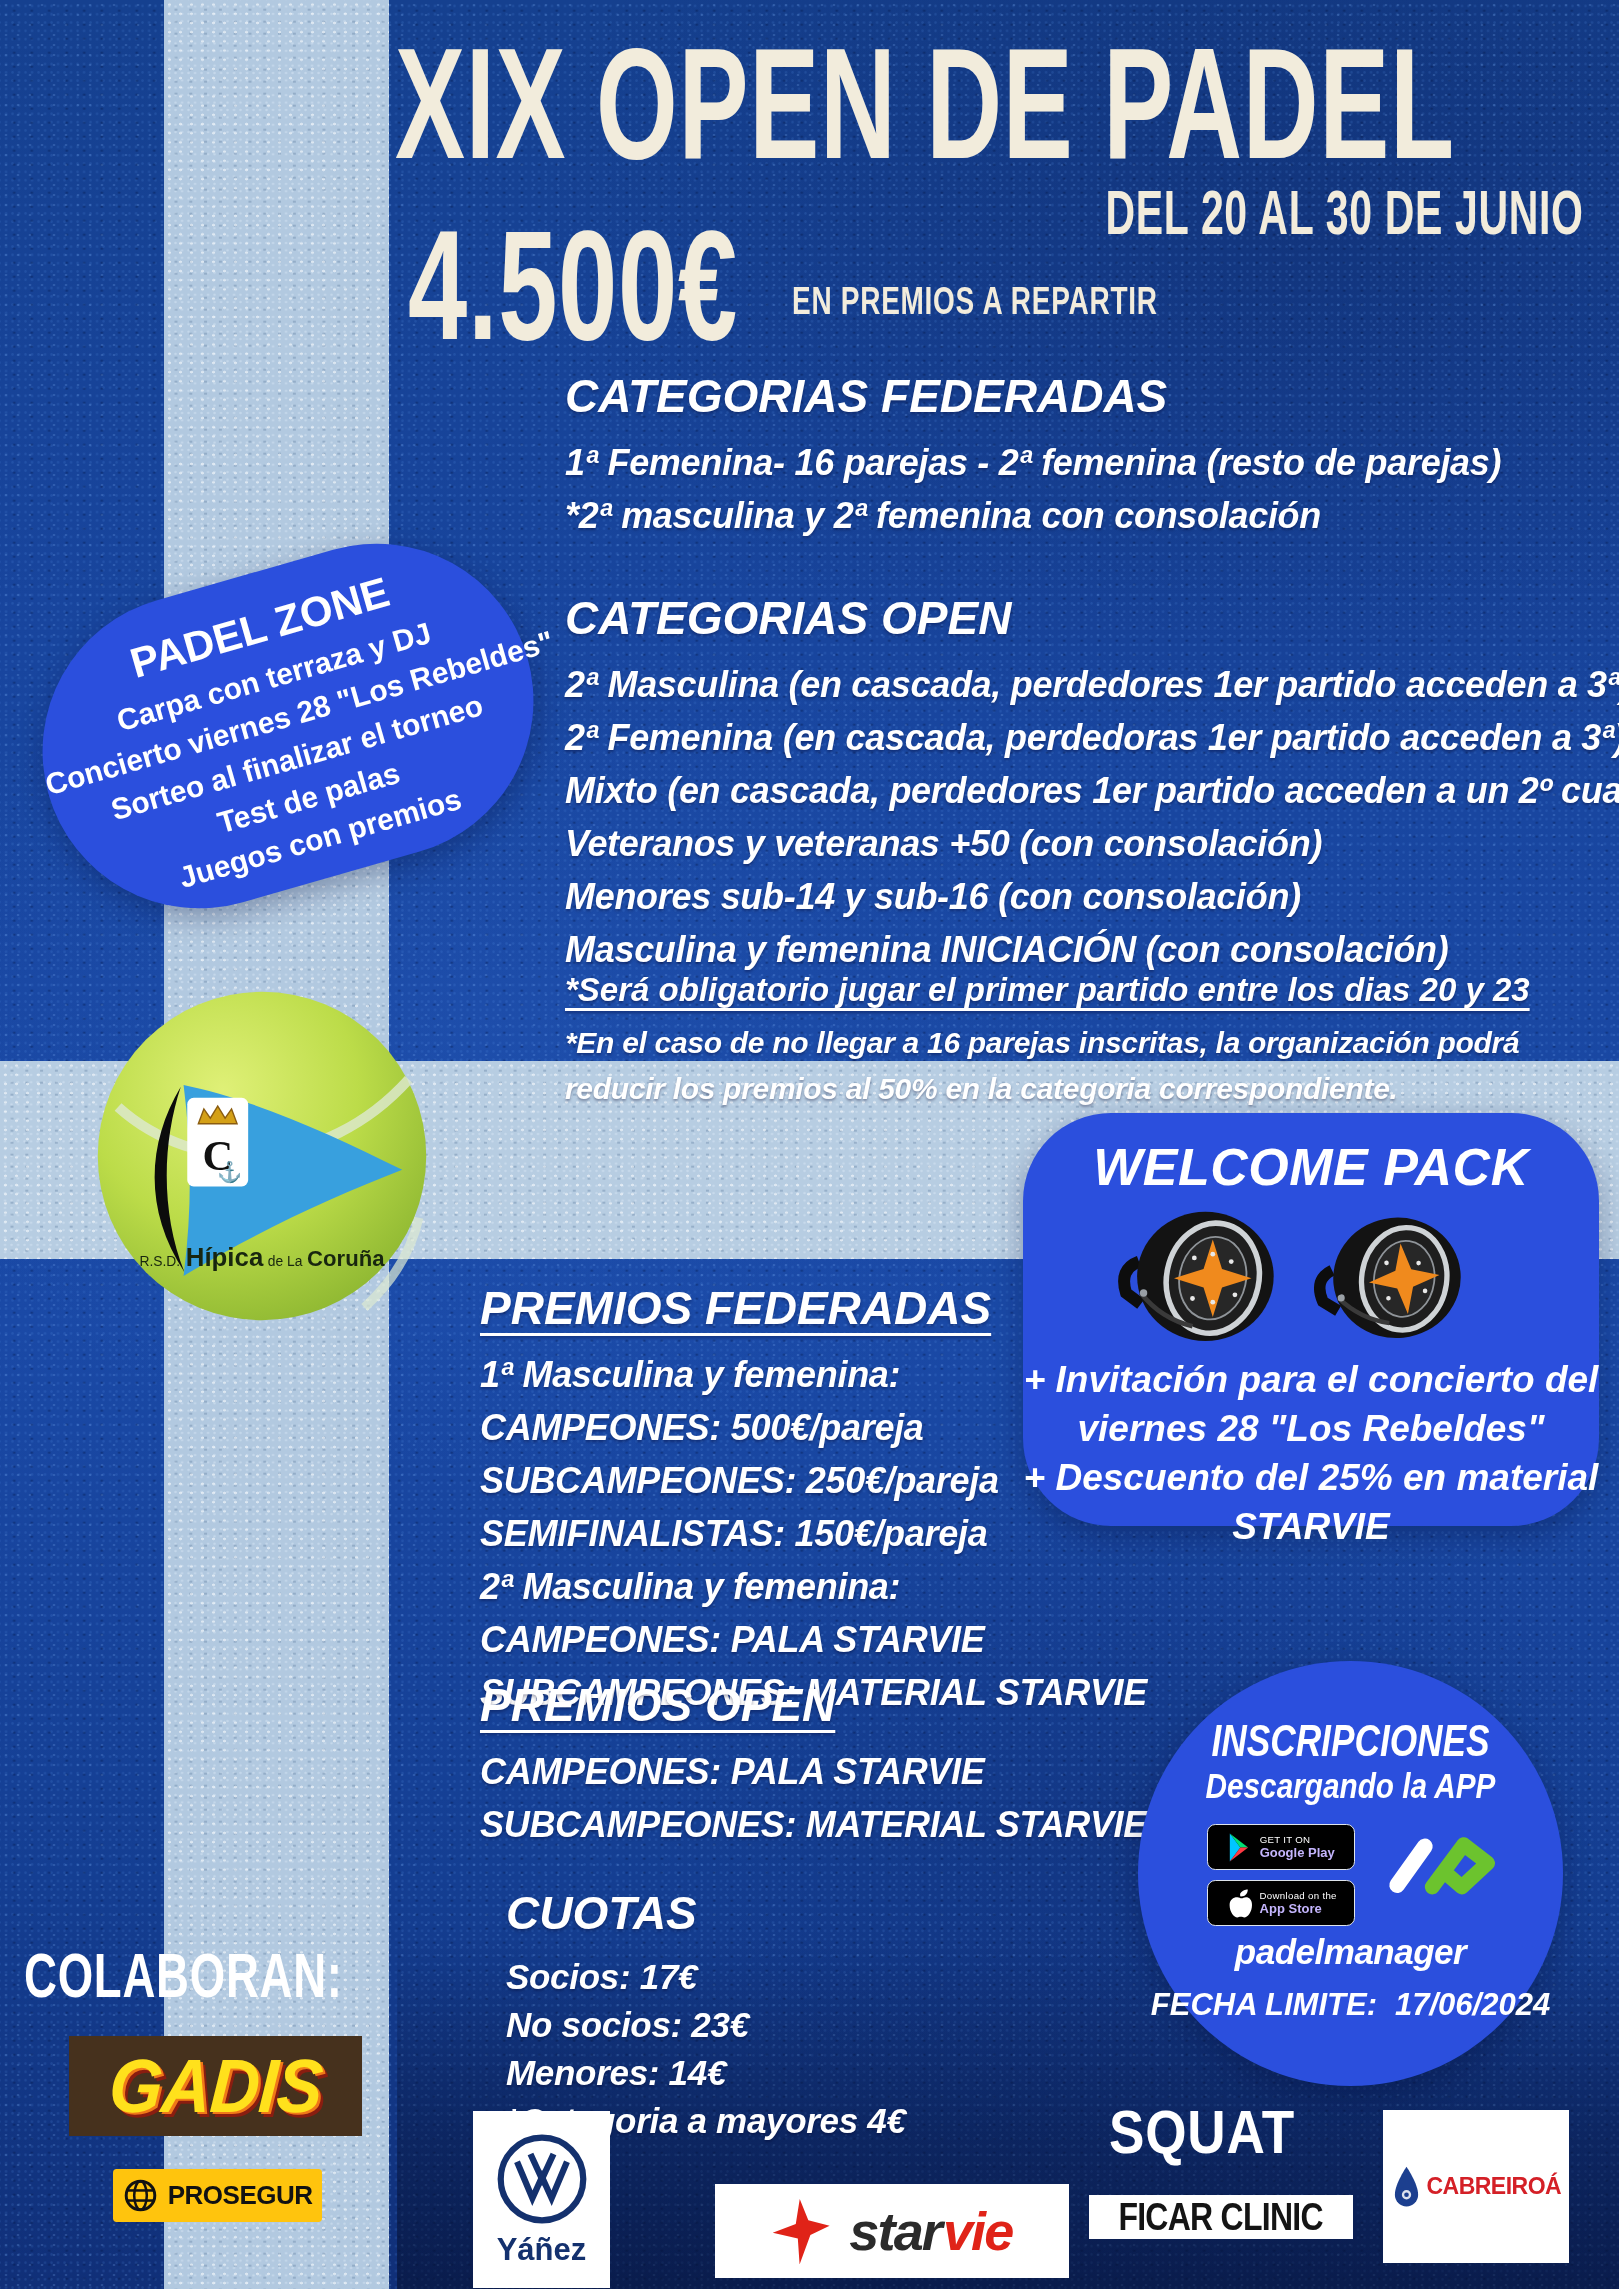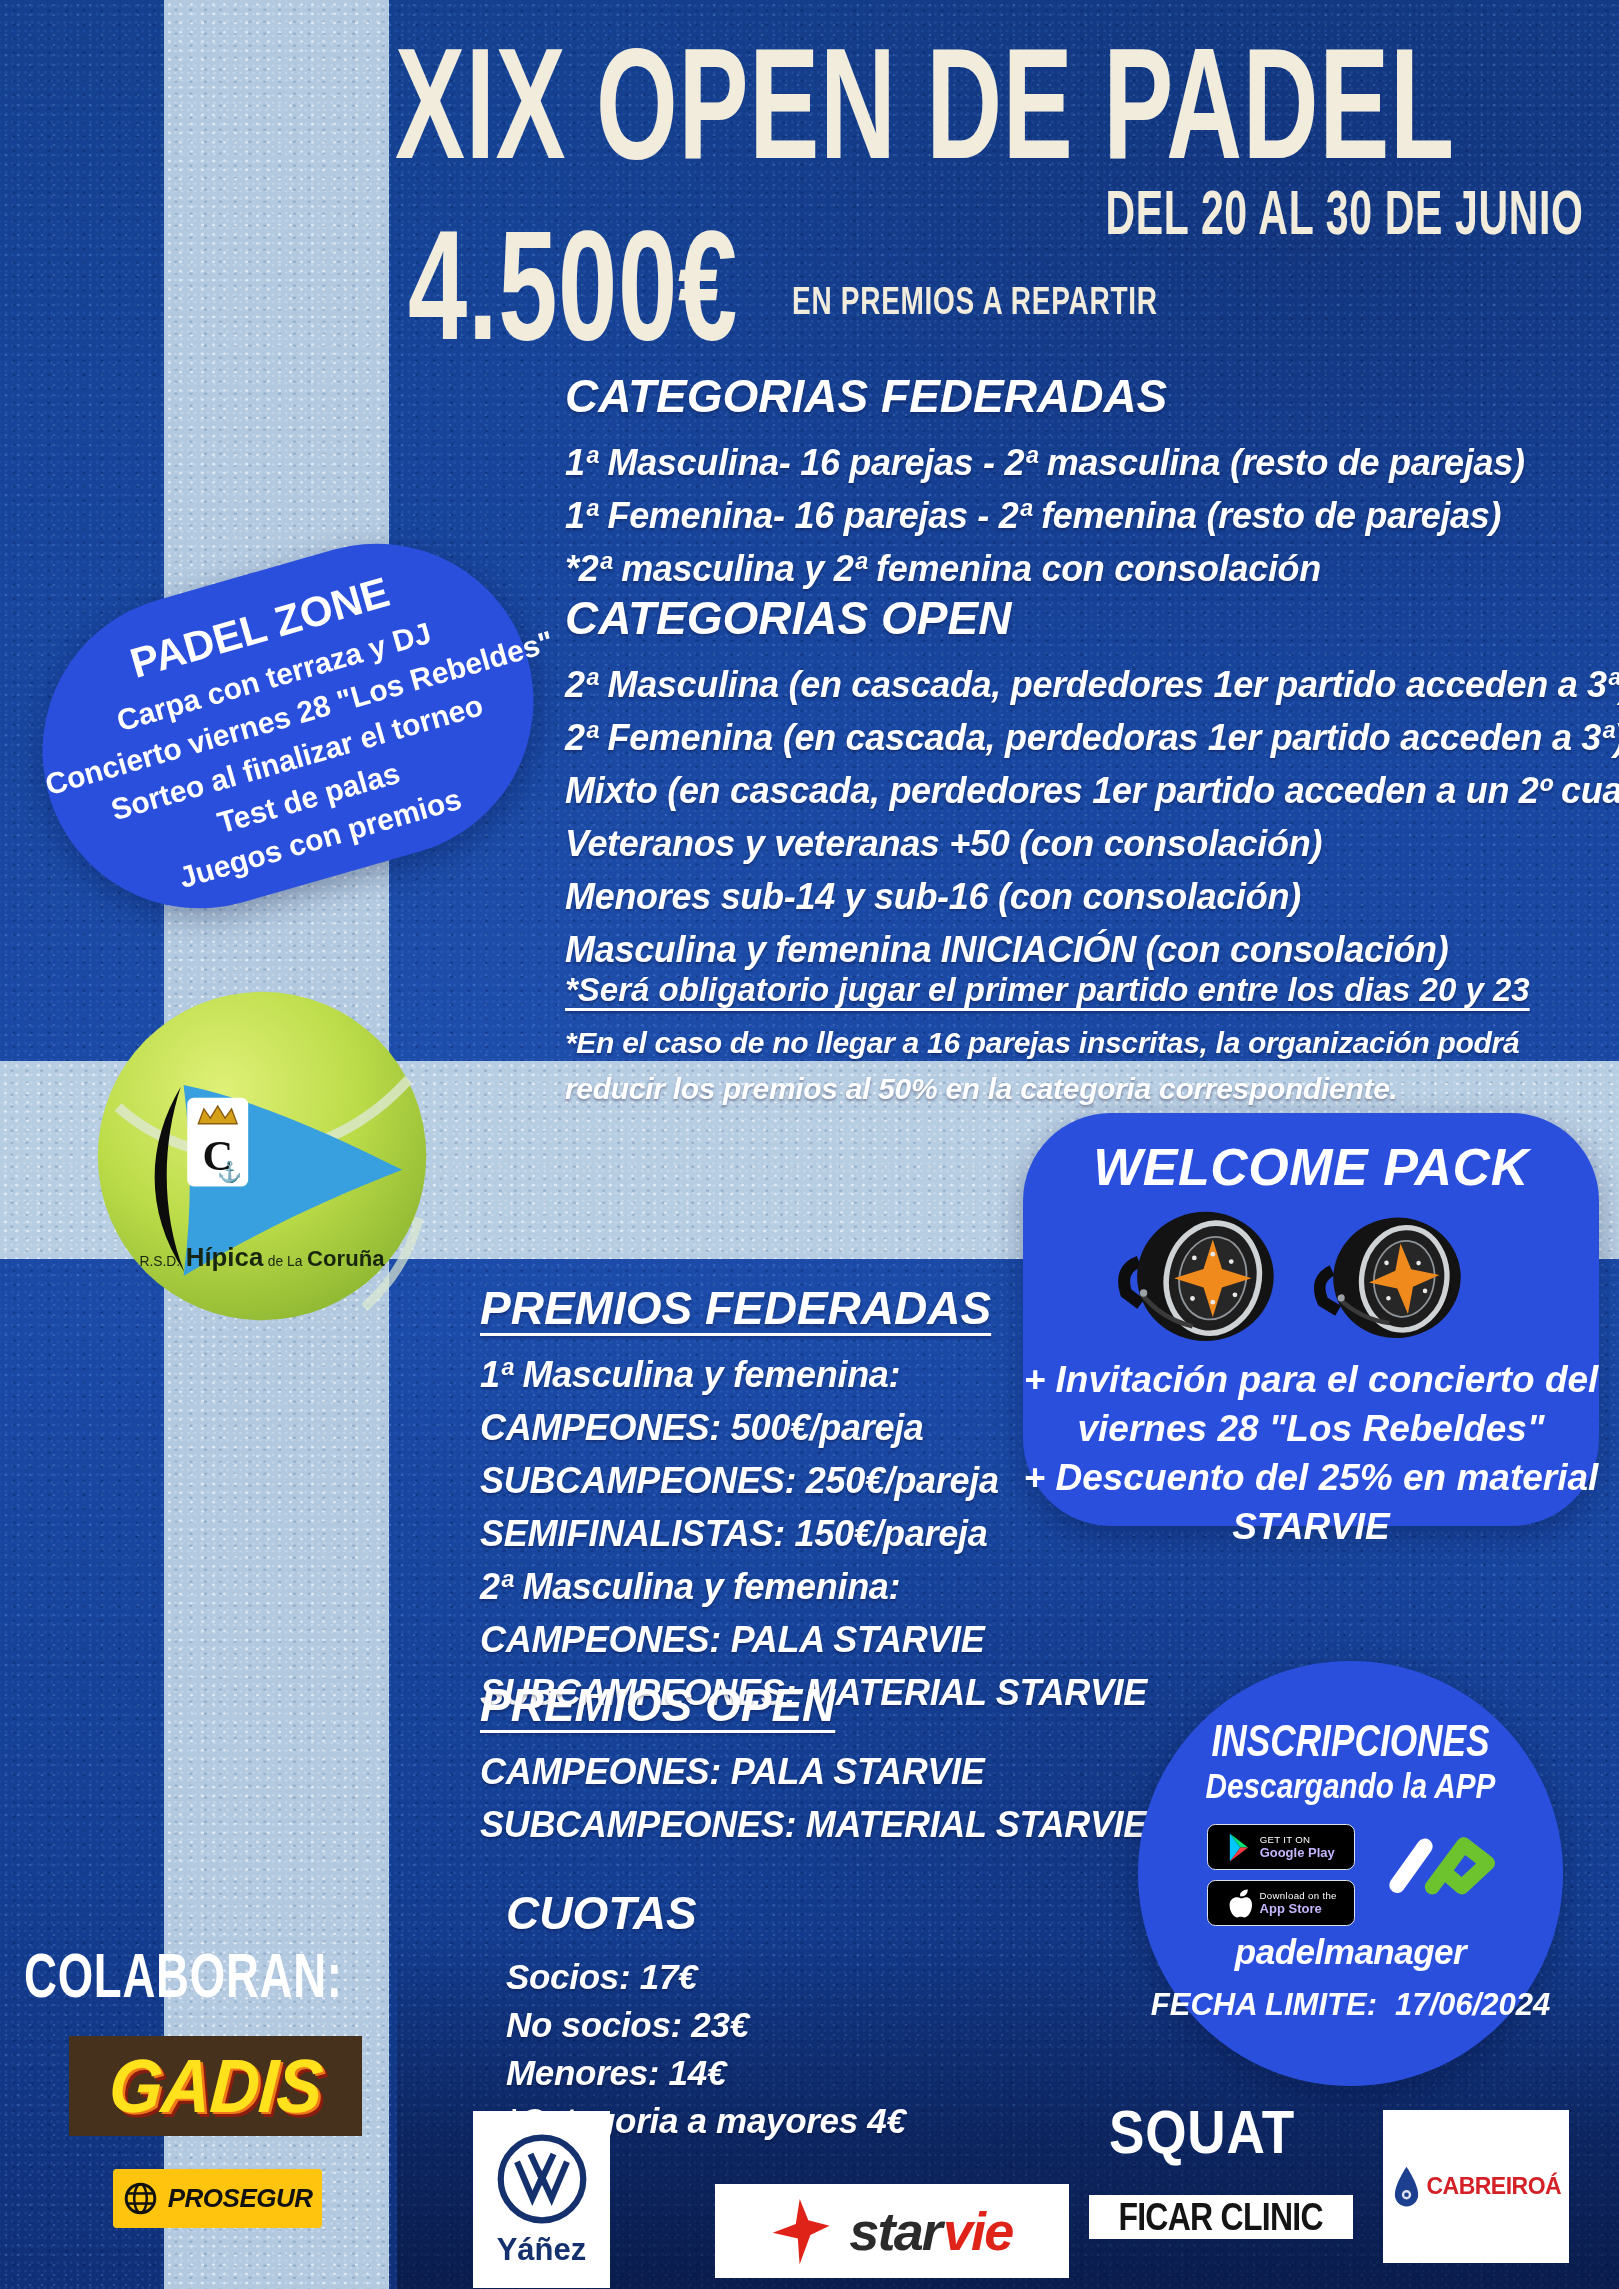--- a/index.html
+++ b/index.html
@@ -76,22 +76,22 @@
   .pmcol{display:flex;flex-direction:column;align-items:center;}
   .pm-label{font-size:35px;font-weight:800;font-style:italic;margin-top:5.5px;letter-spacing:-0.5px;}
   .fecha{margin-top:14.8px;font-size:31px;font-weight:800;font-style:italic;}
   .fecha .v{margin-left:18px;}
   .colab{left:24px;top:1944px;font-size:57px;transform:scale(.8,1.1);}
   .gadis{left:69px;top:2036px;width:293px;height:100px;background:#46311d;display:flex;
       align-items:center;justify-content:center;}
   .gadis span{font-size:72px;font-weight:900;font-style:italic;color:#ffe11c;letter-spacing:-0.9px;
       transform:skewX(-4deg) scale(.95,1.05);
       text-shadow:2.8px 1.8px 0 #f07818,5.5px 4.6px 0 #8a1d10;}
-  .proseg{left:113px;top:2169px;width:209px;height:59px;background:#ffc40d;border-radius:3.7px;
-      display:flex;align-items:center;justify-content:center;gap:8.3px;font-style:italic;}
+  .proseg{left:113px;top:2169px;width:209px;height:53px;background:#ffc40d;border-radius:3.7px;
+      display:flex;align-items:center;justify-content:center;gap:8.3px;}
   .proseg span{color:#121212;font-size:26px;font-weight:800;letter-spacing:-0.5px;}
   .vw{left:473px;top:2111px;width:137px;height:177px;background:#fff;display:flex;
       flex-direction:column;align-items:center;justify-content:center;gap:5.5px;}
   .vw span{color:#14316e;font-size:31px;font-weight:800;}
   .starvie{left:715px;top:2184px;width:354px;height:94px;background:#fff;display:flex;
       align-items:center;justify-content:center;gap:1.8px;}
   .starvie .s1{color:#2b2b2b;margin-left:15px;}
   .starvie .s2{color:#e02318;}
   .starvie span{font-size:54px;font-weight:900;font-style:italic;letter-spacing:-1.8px;}
   .squat{left:1109px;top:2102px;font-size:59px;font-weight:800;transform:scale(.9,1.05);color:#fff;}
@@ -121,21 +121,20 @@
     <div class="pzt">PADEL ZONE</div>
     <div class="ln">Carpa con terraza y DJ</div>
     <div class="ln">Concierto viernes 28 "Los Rebeldes"</div>
     <div class="ln">Sorteo al finalizar el torneo</div>
     <div class="ln">Test de palas</div>
     <div class="ln">Juegos con premios</div>
   </div>
 
   <section class="abs sec cat-fed">
     <h2>CATEGORIAS FEDERADAS</h2>
-    <div class="ln">1ª Masculina- 16 parejas - 2ª masculina (resto de parejas)</div>
     <div class="ln">1ª Femenina- 16 parejas - 2ª femenina (resto de parejas)</div>
     <div class="ln">*2ª masculina y 2ª femenina con consolación</div>
   </section>
 
   <section class="abs sec cat-open">
     <h2>CATEGORIAS OPEN</h2>
     <div class="ln">2ª Masculina (en cascada, perdedores 1er partido acceden a 3ª)</div>
     <div class="ln">2ª Femenina (en cascada, perdedoras 1er partido acceden a 3ª)</div>
     <div class="ln">Mixto (en cascada, perdedores 1er partido acceden a un 2º cuadro)</div>
     <div class="ln">Veteranos y veteranas +50 (con consolación)</div>

